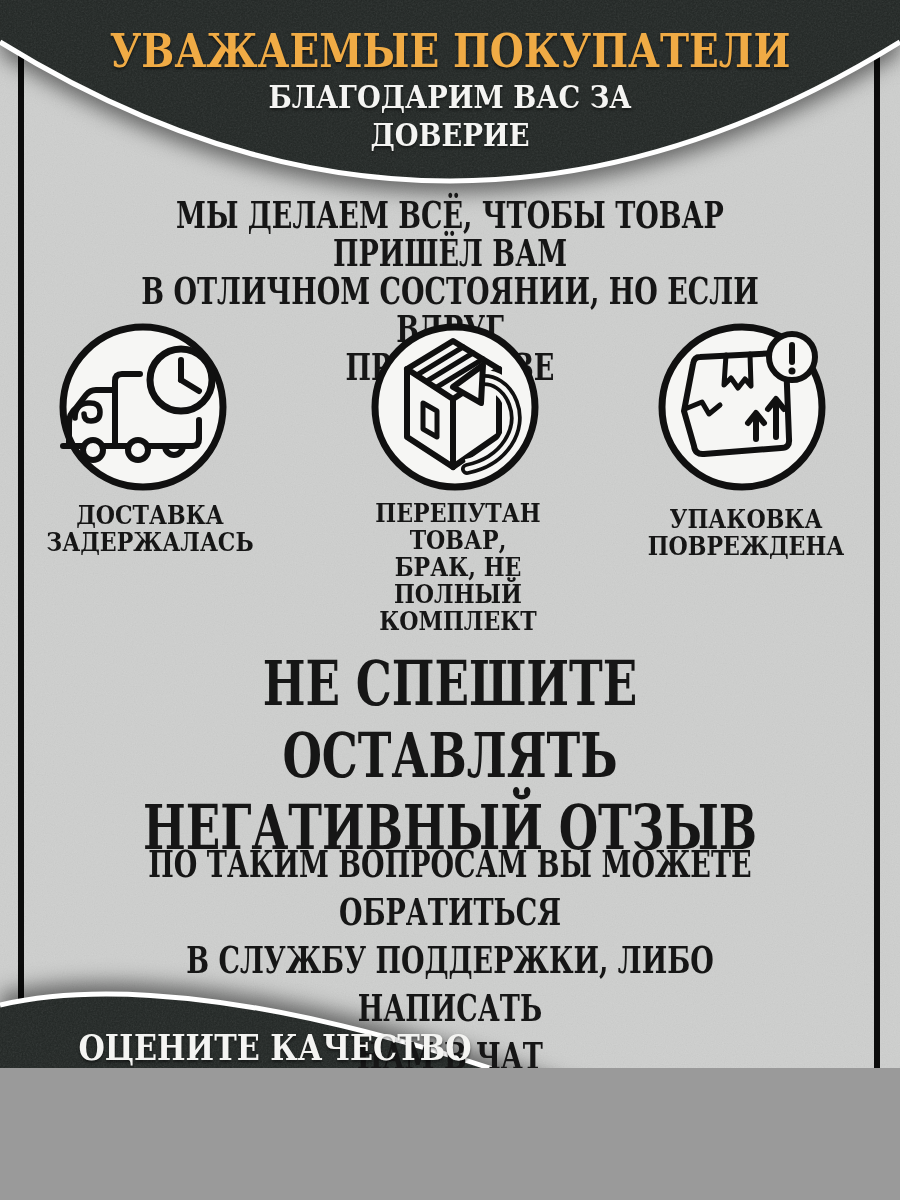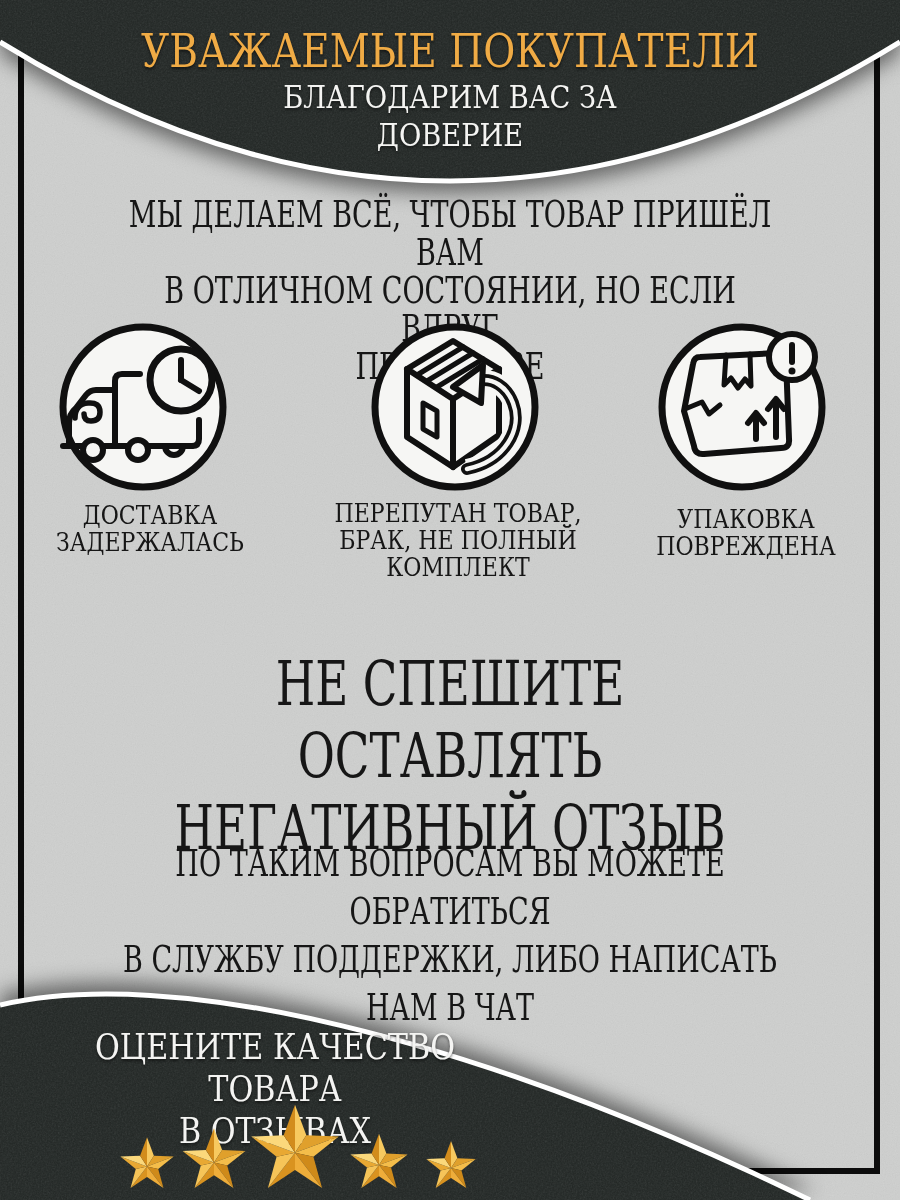--- a/index.html
+++ b/index.html
@@ -1,19 +1,19 @@
 <!DOCTYPE html>
 <html><head>
 <meta charset="utf-8">
 <style>
   html,body{margin:0;padding:0;background:#9a9a9a;}
   .poster{
-    position:relative;width:900px;height:1200px;overflow:hidden;
+    position:relative;width:900px;height:1068px;overflow:hidden;
     background:#d2d3d2;
-    font-family:"DejaVu Serif","Liberation Serif",serif;font-weight:400;
+    font-family:"DejaVu Serif","Liberation Serif",serif;font-weight:700;
   }
   .poster *{box-sizing:border-box;}
   svg{display:block;}
   .noise{position:absolute;left:0;top:0;width:900px;height:1200px;opacity:.06;pointer-events:none;}
   .frame{position:absolute;left:18px;top:12px;width:862px;height:1162px;border:6px solid #0c0c0c;}
   .panel-top{position:absolute;left:0;top:0;width:900px;height:330px;filter:drop-shadow(0 9px 10px rgba(0,0,0,.5));}
   .panel-bottom{position:absolute;left:0;top:970px;width:900px;height:230px;filter:drop-shadow(0 -9px 10px rgba(0,0,0,.5));}
   .txt{position:absolute;text-align:center;white-space:pre-line;color:#161616;}
   .t-title{left:0;top:26px;width:900px;font-size:46px;line-height:1.1;color:#f0ab45;
            transform:scaleX(.85);transform-origin:50% 0;text-shadow:0 2px 3px rgba(0,0,0,.55);}

